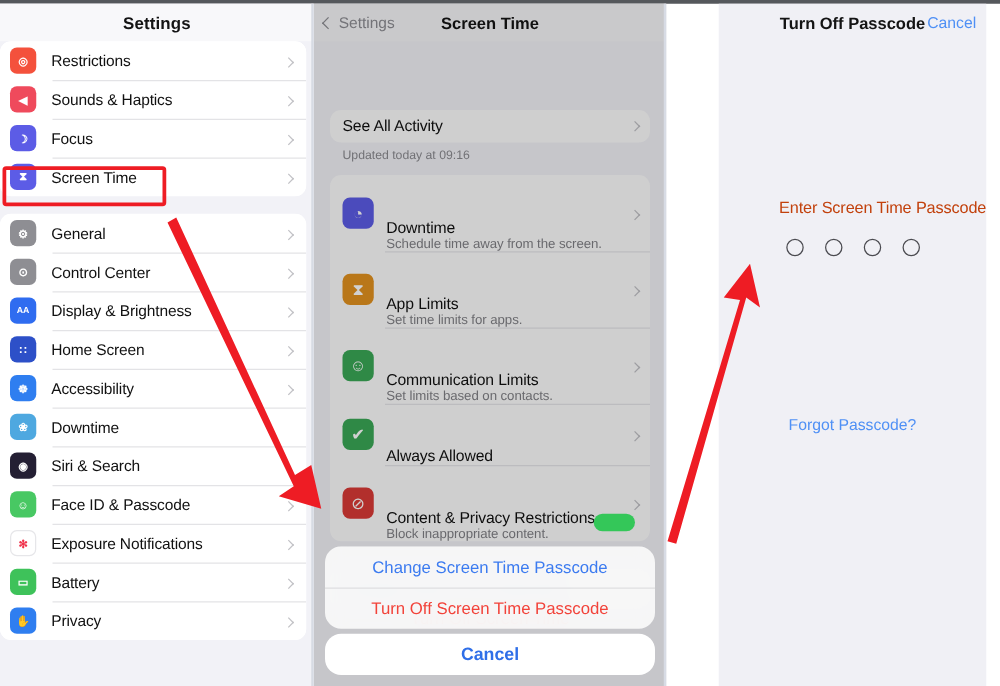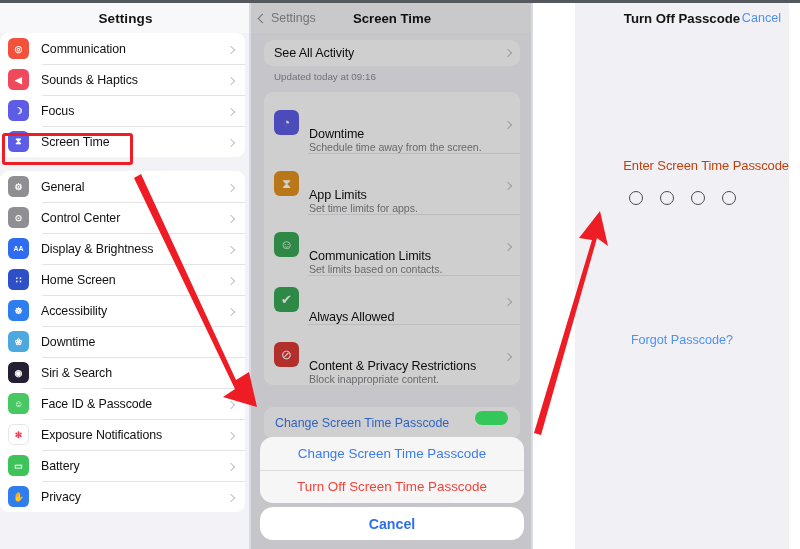--- a/index.html
+++ b/index.html
@@ -61,21 +61,21 @@
   #mid-dim { position:absolute; inset:0; background:rgba(0,0,0,0.18); z-index:20; pointer-events:none; }
   #mid-header {
     height:30px; display:flex; align-items:center; background:#f6f6f8;
     position:relative; z-index:1;
   }
   #mid-back { display:flex; align-items:center; margin-left:8px; color:#8d8d93; font-size:12.4px; }
   #mid-back .bchev { width:7px; height:7px; border-left:1.8px solid #8d8d93; border-bottom:1.8px solid #8d8d93; transform:rotate(45deg); margin-right:5px; }
   #mid-title { position:absolute; left:0; right:0; text-align:center; font-size:13.2px; font-weight:bold; color:#141414; pointer-events:none; }
 
   .mid-body { position:absolute; top:30px; left:0; right:0; bottom:0; padding:0 13px; }
-  .m-card { background:#fdfdfd; border-radius:9px; overflow:hidden; }
+  .m-card { background:#fdfdfd; border-radius:9px; overflow:hidden;margin-top:48px; }
   .m-row { display:flex; align-items:center; position:relative; padding:0 9px 0 10px; min-height:30px; }
   .m-row + .m-row::before { content:""; position:absolute; left:44px; right:0; top:0; height:1px; background:#e6e6e9; }
   .m-ico { width:25px; height:25px; border-radius:6px; flex:0 0 auto; display:flex; align-items:center; justify-content:center; color:#fff; }
   .m-txt { margin-left:10px; flex:1;margin-top:35px; }
   .m-t1 { font-size:12.6px; color:#111; letter-spacing:-.1px; }
   .m-t2 { font-size:10.6px; color:#818186; margin-top:0px; letter-spacing:-.05px; }
   .m-chev { color:#c0c0c5; margin-left:6px; }
   .m-note { font-size:9.8px; color:#8a8a8f; padding:5px 10px 0 10px; }
   .m-link { background:#fdfdfd; border-radius:9px; padding:9px 11px; font-size:12.4px; color:#3c79f0; }
   .m-clip { height:7px; }
@@ -138,21 +138,21 @@
 
 <div id="screen">
   <div class="topbar-line"></div>
 
   <div id="sidebar">
     <div id="sidebar-header">Settings</div>
     <div id="sb-groups">
         <div class="sb-group">
           <div class="sb-row">
             <span class="sb-ico" style="background: rgb(244, 81, 60);">◎</span>
-            <span class="sb-label">Communication</span>
+            <span class="sb-label">Restrictions</span>
             <span class="sb-chev"><i class="chev"></i></span>
           </div>
           <div class="sb-row">
             <span class="sb-ico" style="background: rgb(239, 74, 92);">◀</span>
             <span class="sb-label">Sounds &amp; Haptics</span>
             <span class="sb-chev"><i class="chev"></i></span>
           </div>
           <div class="sb-row">
             <span class="sb-ico" style="background: rgb(92, 92, 230);">☽</span>
             <span class="sb-label">Focus</span>

